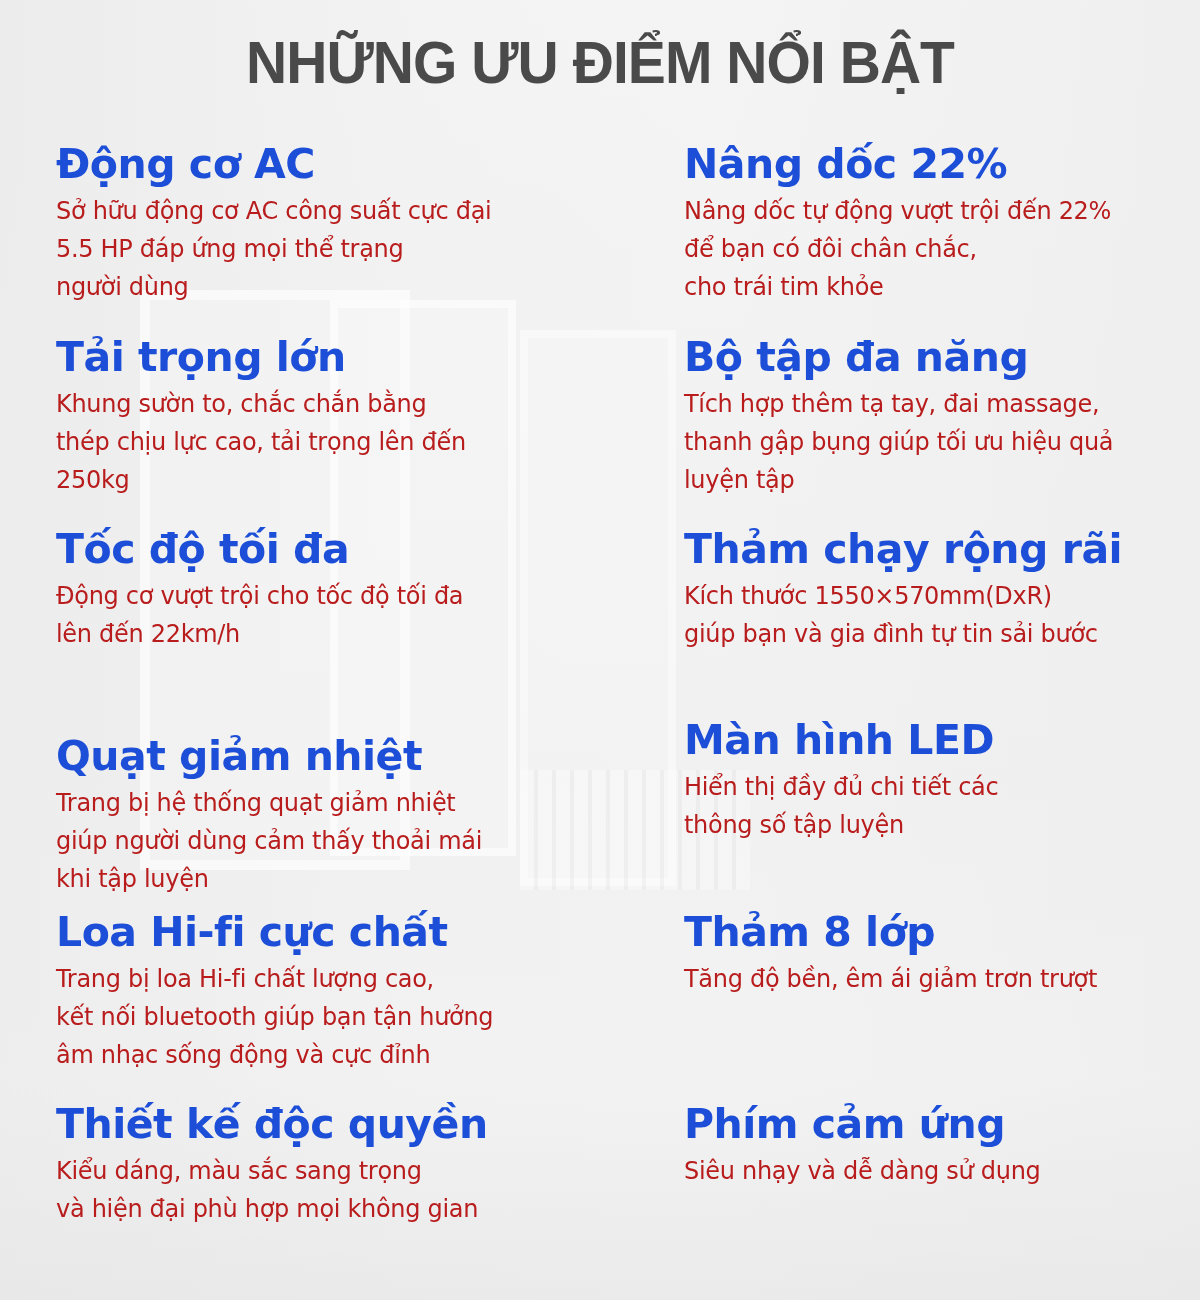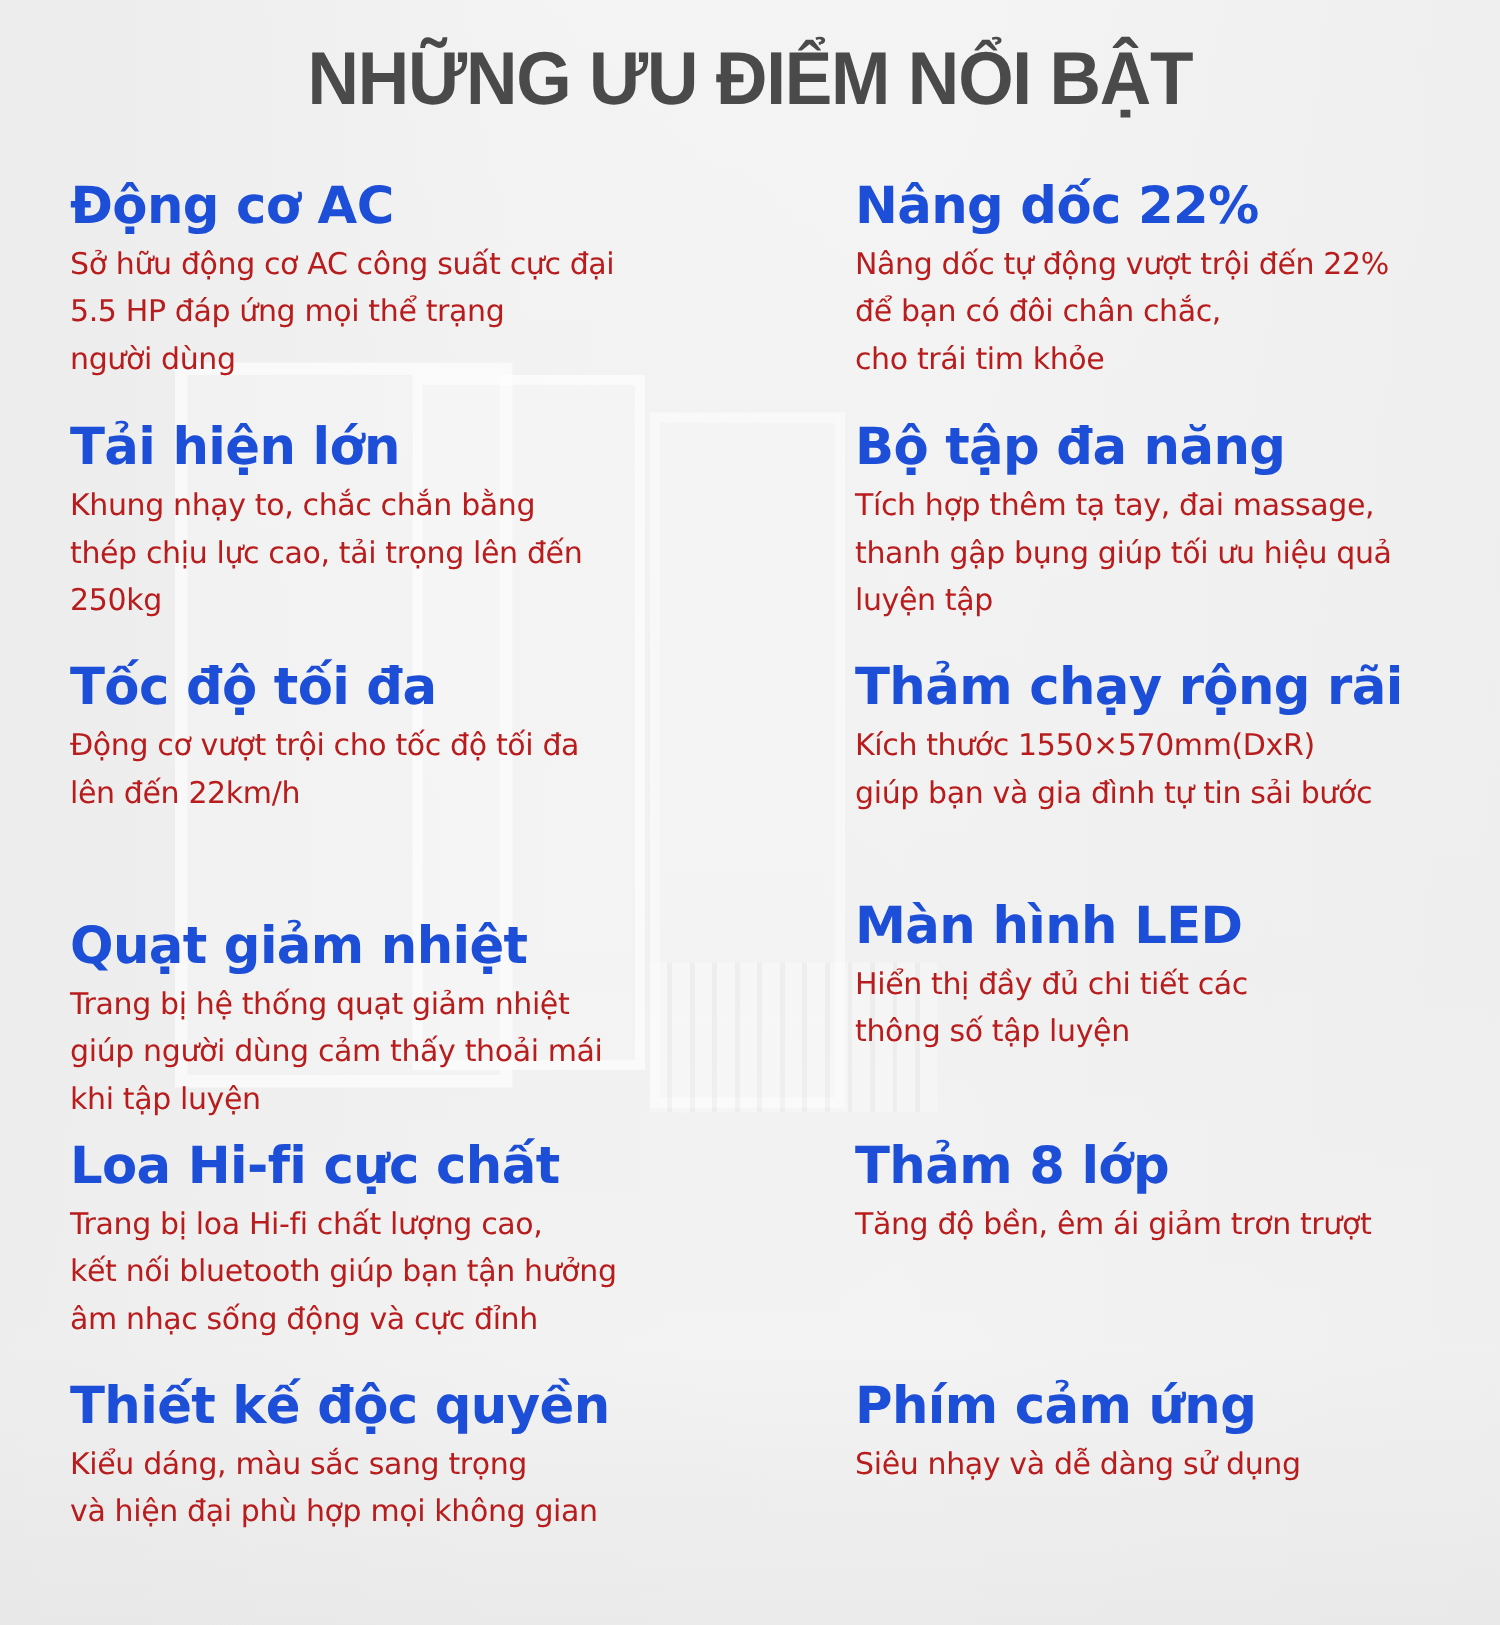--- a/index.html
+++ b/index.html
@@ -64,22 +64,22 @@
 <div class="content">
   <div class="title">NHỮNG ƯU ĐIỂM NỔI BẬT</div>
 
   <div class="feature" style="left:56px; top:140px;">
     <h2>Động cơ AC</h2>
     <p>Sở hữu động cơ AC công suất cực đại
 5.5 HP đáp ứng mọi thể trạng
 người dùng</p>
   </div>
   <div class="feature" style="left:56px; top:333px;">
-    <h2>Tải hiện lớn</h2>
-    <p>Khung nhạy to, chắc chắn bằng
+    <h2>Tải trọng lớn</h2>
+    <p>Khung sườn to, chắc chắn bằng
 thép chịu lực cao, tải trọng lên đến
 250kg</p>
   </div>
   <div class="feature" style="left:56px; top:525px;">
     <h2>Tốc độ tối đa</h2>
     <p>Động cơ vượt trội cho tốc độ tối đa
 lên đến 22km/h</p>
   </div>
   <div class="feature" style="left:56px; top:716px;margin-top:16px;">
     <h2>Quạt giảm nhiệt</h2>

